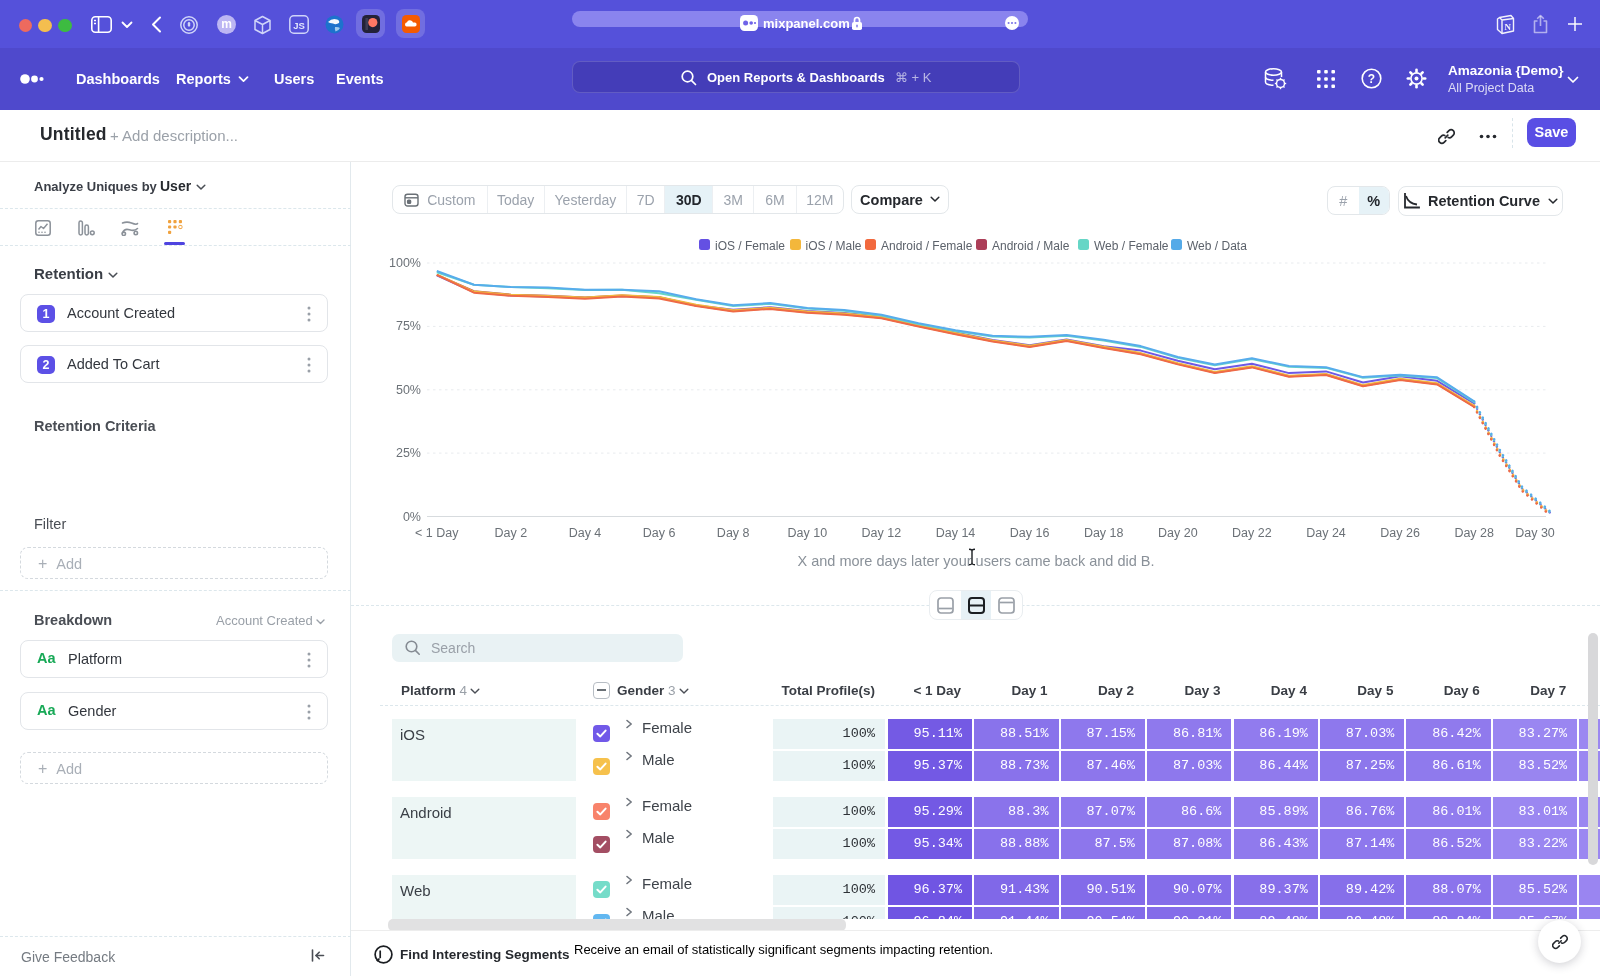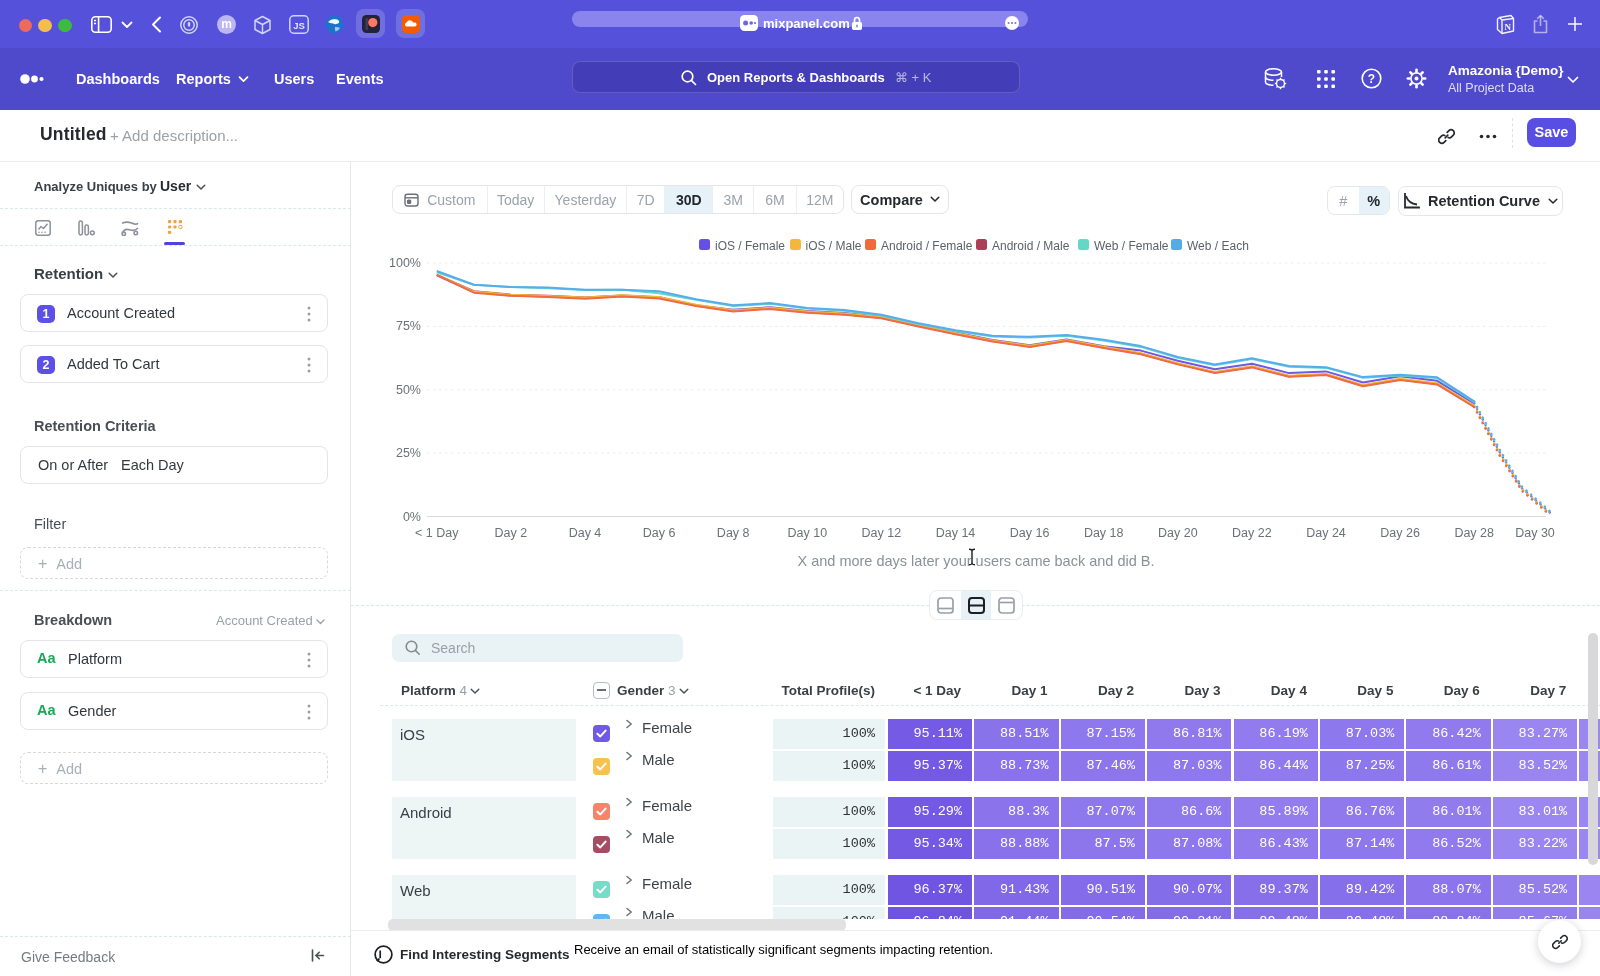--- a/index.html
+++ b/index.html
@@ -314,24 +314,20 @@
   <div class="a card" style="top:183px;height:38px">
     <div class="a chip">2</div>
     <div class="a cardtxt" style="top:10px">Added To Cart</div>
     <svg class="a vdots" style="top:11px" width="4" height="16" viewBox="0 0 4 16">
           <circle cx="2" cy="2" r="1.5" fill="#9AA0A8"></circle>
           <circle cx="2" cy="8" r="1.5" fill="#9AA0A8"></circle>
           <circle cx="2" cy="14" r="1.5" fill="#9AA0A8"></circle>
         </svg>
   </div>
   <div class="a" style="left:34px;top:256px;font-size:14.5px;font-weight:700;color:#4A4E55">Retention Criteria</div>
-  <div class="a card" style="top:284px;height:38px">
-    <div class="a" style="left:17px;top:10px;font-size:14.5px;color:#35393F">On or After</div>
-    <div class="a" style="left:100px;top:10px;font-size:14.5px;color:#35393F">Each Day</div>
-  </div>
   <div class="a" style="left:34px;top:354px;font-size:14.5px;font-weight:400;color:#4A4E55">Filter</div>
   <div class="a addcard" style="top:385px"><span style="margin-left:17px;font-size:16px">+</span><span style="margin-left:9px">Add</span></div>
   <div class="a dashsep" style="top:428px"></div>
   <div class="a" style="left:34px;top:450px;font-size:14.5px;font-weight:700;color:#4A4E55">Breakdown</div>
   <div class="a" style="left:216px;top:451px;font-size:13px;color:#9AA0A8">Account Created</div>
   <svg class="a" style="left:316px;top:457px" width="9" height="6" viewBox="0 0 9 6">
         <path d="M1 1 L4.5 4.5 L8 1" stroke="#9AA0A8" stroke-width="1.4" fill="none" stroke-linecap="round" stroke-linejoin="round"></path>
       </svg>
   <div class="a card" style="top:478px;height:38px">
     <div class="a" style="left:16px;top:9px;font-size:14.5px;font-weight:700;color:#18A957">Aa</div>
@@ -397,21 +393,21 @@
 <div class="a ltxt" style="left:715px">iOS / Female</div>
 <div class="a lsq" style="left:789.5px;background:#F3B73B"></div>
 <div class="a ltxt" style="left:805.5px">iOS / Male</div>
 <div class="a lsq" style="left:865px;background:#F2693E"></div>
 <div class="a ltxt" style="left:881px">Android / Female</div>
 <div class="a lsq" style="left:976px;background:#AC3E58"></div>
 <div class="a ltxt" style="left:992px">Android / Male</div>
 <div class="a lsq" style="left:1078px;background:#66D6C6"></div>
 <div class="a ltxt" style="left:1094px">Web / Female</div>
 <div class="a lsq" style="left:1171px;background:#55AAE8"></div>
-<div class="a ltxt" style="left:1187px">Web / Each</div>
+<div class="a ltxt" style="left:1187px">Web / Data</div>
 
 <svg class="a" style="left:360px;top:225px" width="1240" height="355" viewBox="360 225 1240 355" font-family="Liberation Sans,sans-serif">
 <line x1="427" y1="263.0" x2="1546" y2="263.0" stroke="#E8EBEE" stroke-width="1" stroke-dasharray="2.5 3.5"></line>
 <line x1="427" y1="326.4" x2="1546" y2="326.4" stroke="#E8EBEE" stroke-width="1" stroke-dasharray="2.5 3.5"></line>
 <line x1="427" y1="389.8" x2="1546" y2="389.8" stroke="#E8EBEE" stroke-width="1" stroke-dasharray="2.5 3.5"></line>
 <line x1="427" y1="453.1" x2="1546" y2="453.1" stroke="#E8EBEE" stroke-width="1" stroke-dasharray="2.5 3.5"></line>
 <line x1="427" y1="516.5" x2="1546" y2="516.5" stroke="#D7DBDE" stroke-width="1"></line>
 <text x="421" y="267.0" text-anchor="end" font-size="12.5" fill="#6B7177">100%</text>
 <text x="421" y="330.4" text-anchor="end" font-size="12.5" fill="#6B7177">75%</text>
 <text x="421" y="393.8" text-anchor="end" font-size="12.5" fill="#6B7177">50%</text>

